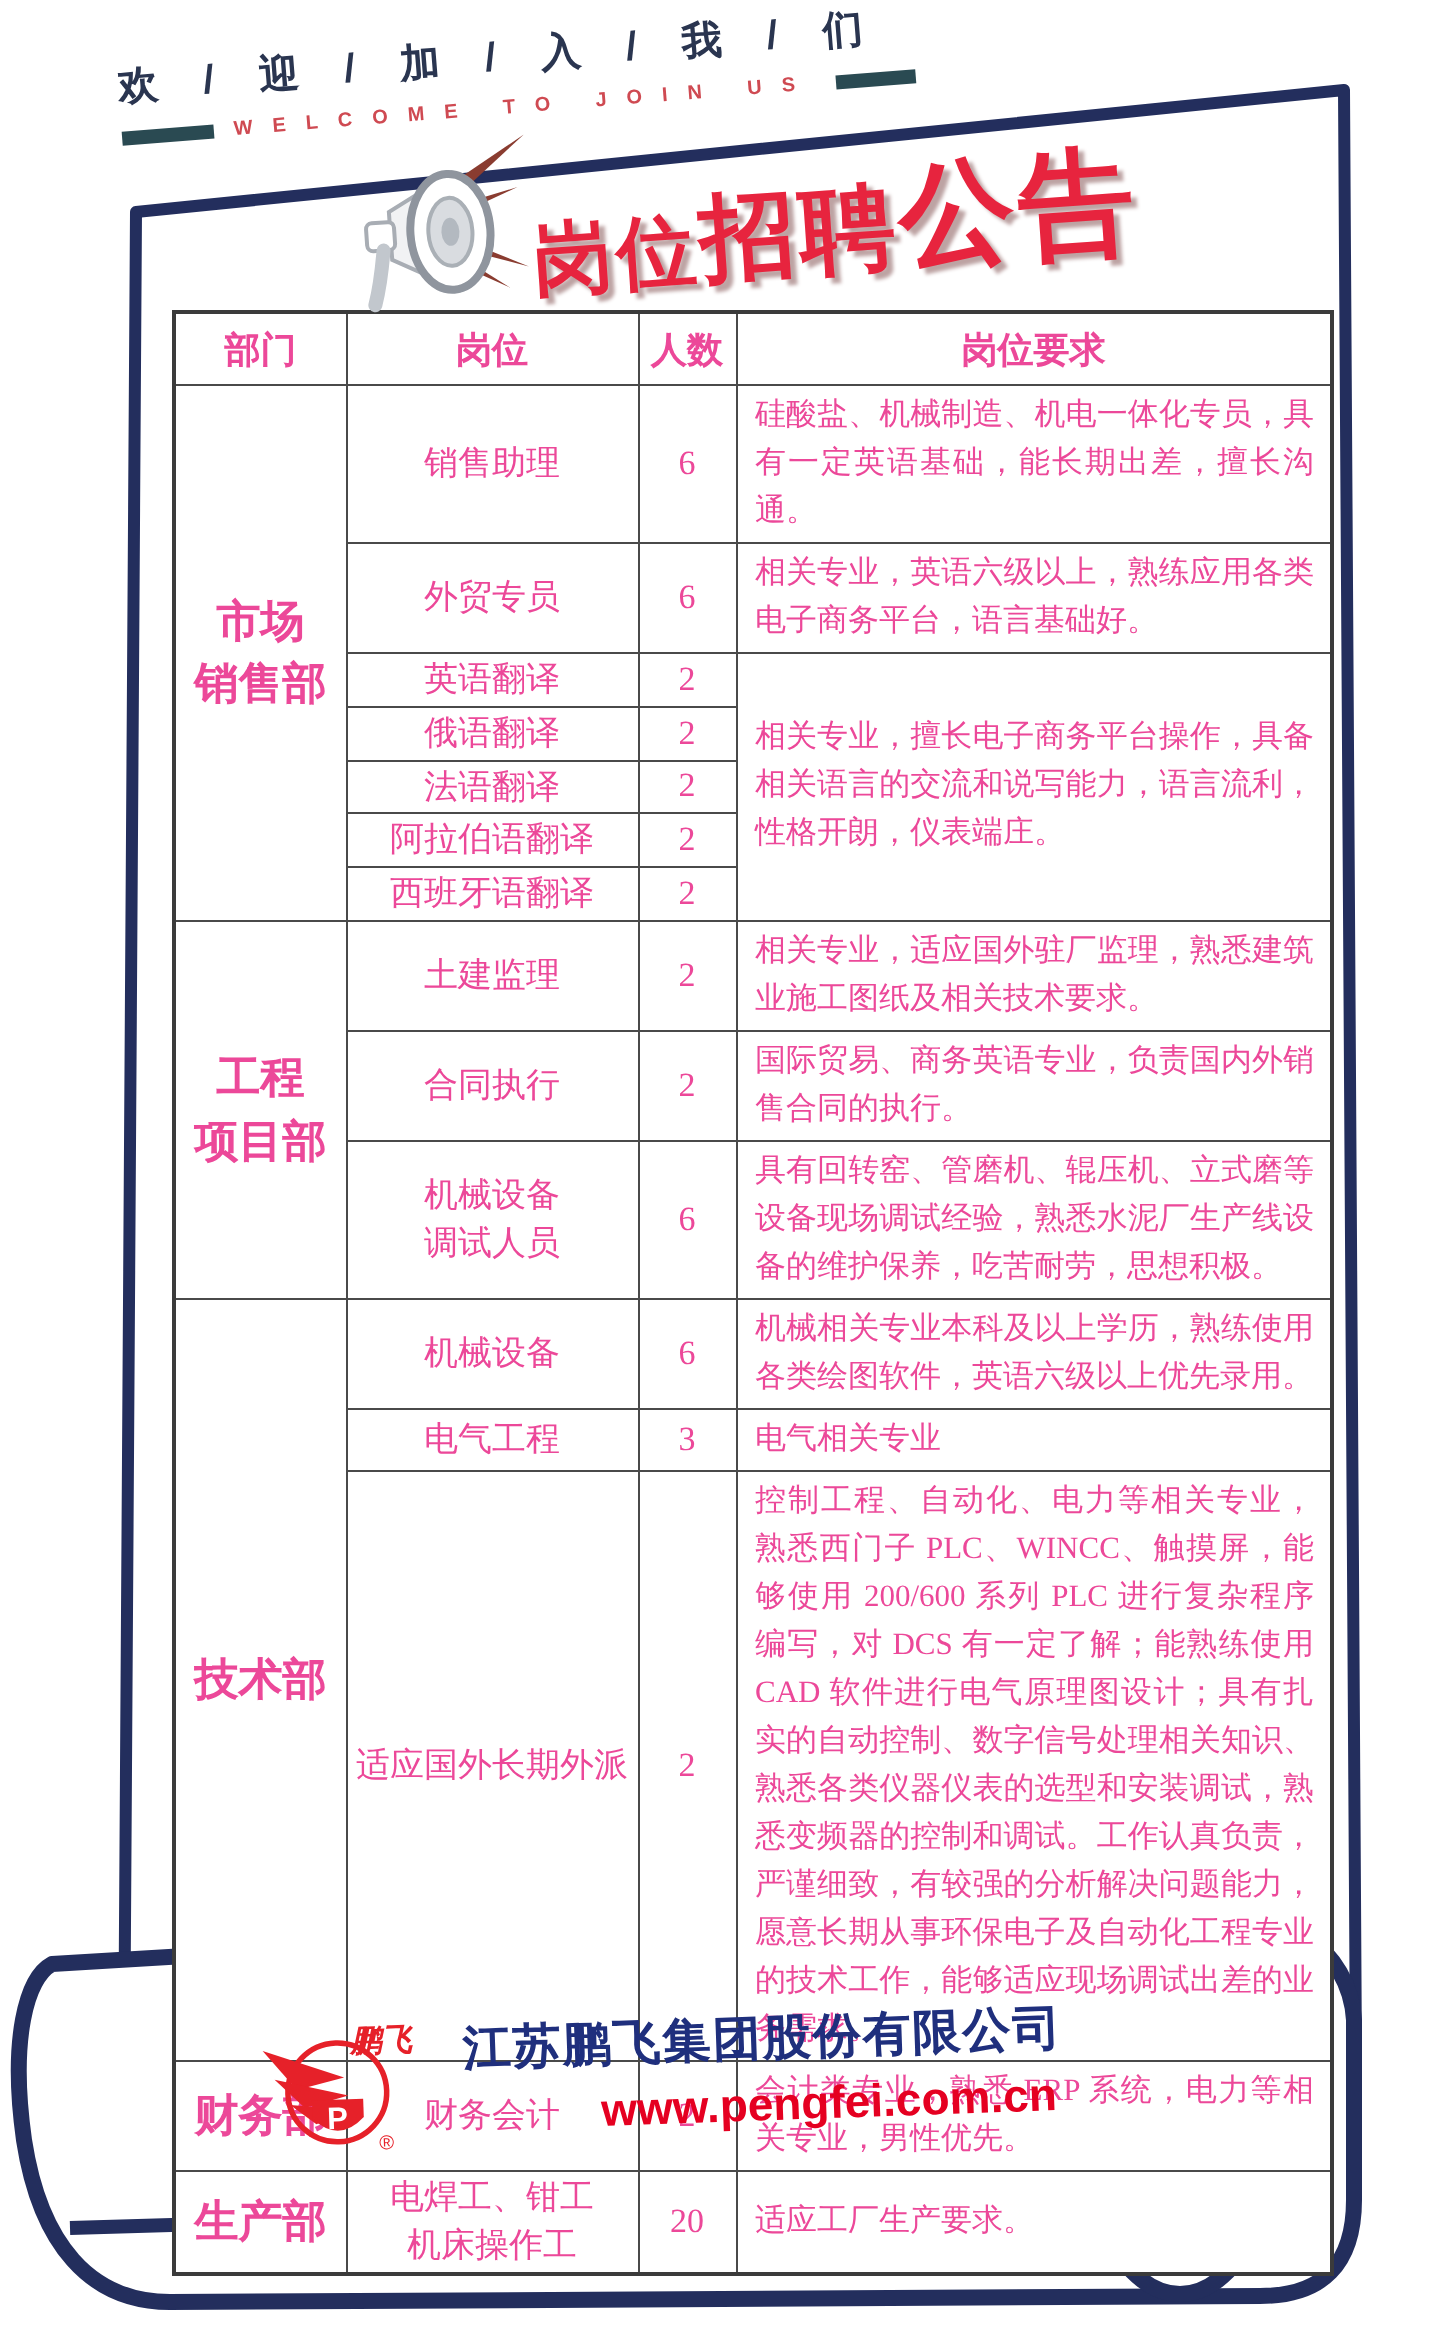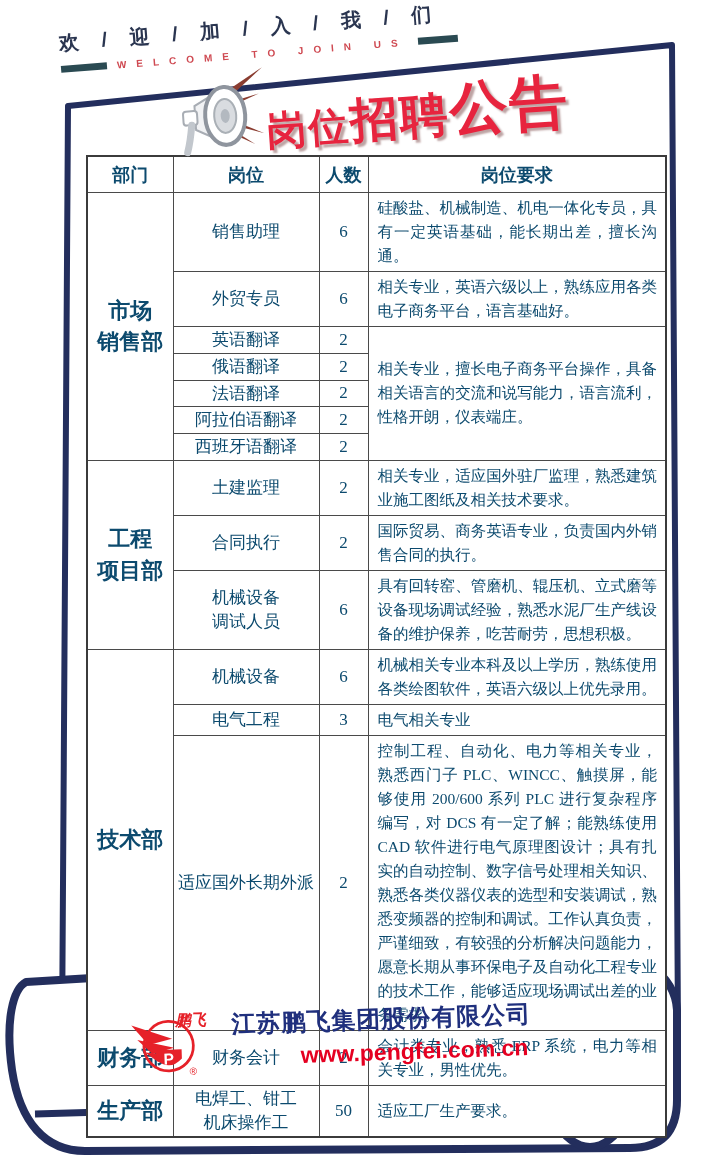--- a/index.html
+++ b/index.html
@@ -33,21 +33,21 @@
   
   .title{position:absolute;left:168px;top:66px;z-index:3;display:flex;
          align-items:flex-end;transform:rotate(-4deg);transform-origin:0 100%;}
   .title-text{white-space:nowrap;font-weight:900;color:var(--titleRed);
               text-shadow:3px 3px 2px #bda3a3;line-height:1;letter-spacing:2px;}
   .t1{font-size:40px;} .t2{font-size:48px;} .t3{font-size:58px;}
 
   
   .table-wrap{position:absolute;left:86px;top:155px;z-index:2;}
   table{border-collapse:collapse;table-layout:fixed;width:579px;background:#fff;
-        font-family:"Liberation Serif", serif;color:#0c4a6e;}
+        font-family:"Liberation Serif", serif;color:#ec4899;}
   td{border:1px solid var(--tableLine);text-align:center;vertical-align:middle;
      padding:1px 2px;overflow:hidden;}
   table{border:2px solid #3b3b3b;}
   .hdr td{font-family:"Liberation Sans", sans-serif;font-weight:bold;font-size:18px;height:33px;}
   td.dept{font-family:"Liberation Sans", sans-serif;font-weight:bold;font-size:22px;line-height:1.45;}
   td.pos{font-size:17px;line-height:1.4;}
   td.num{font-size:17px;}
   td.req{font-size:15.5px;text-align:justify;text-justify:inter-character;
          line-height:24px;padding:3px 8px 3px 9px;font-family:Liberation Serif, serif;}
 
@@ -198,21 +198,21 @@
           </tr>
           <tr style="height: 40px;">
             <td class="dept" rowspan="1">财务部</td>
             <td class="pos">财务会计</td>
             <td class="num">2</td>
             <td class="req" rowspan="1">会计类专业，熟悉 ERP 系统，电力等相关专业，男性优先。</td>
           </tr>
           <tr style="height: 48px;">
             <td class="dept" rowspan="1">生产部</td>
             <td class="pos">电焊工、钳工<br>机床操作工</td>
-            <td class="num">50</td>
+            <td class="num">20</td>
             <td class="req" rowspan="1">适应工厂生产要求。</td>
           </tr>
         </tbody>
     </table>
   </div>
 
   <div class="footer">
     <svg width="92" height="86" viewBox="0 0 100 94">
       <circle cx="44" cy="52" r="27" fill="none" stroke="var(--logoRed)" stroke-width="3"></circle>
 

